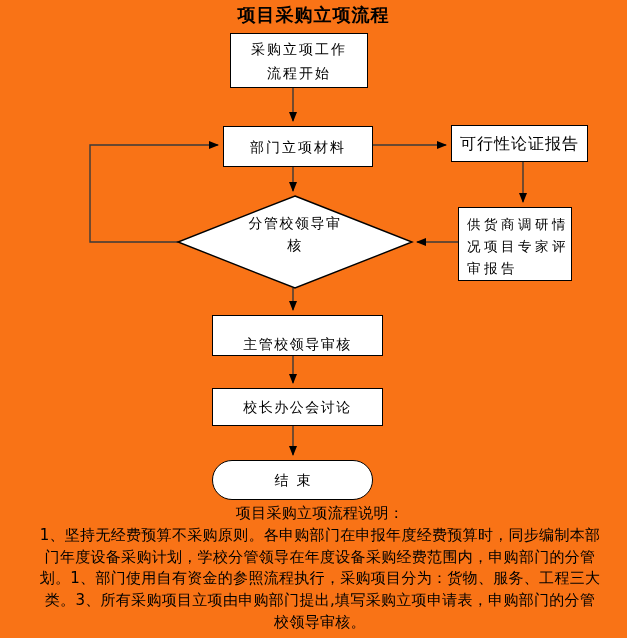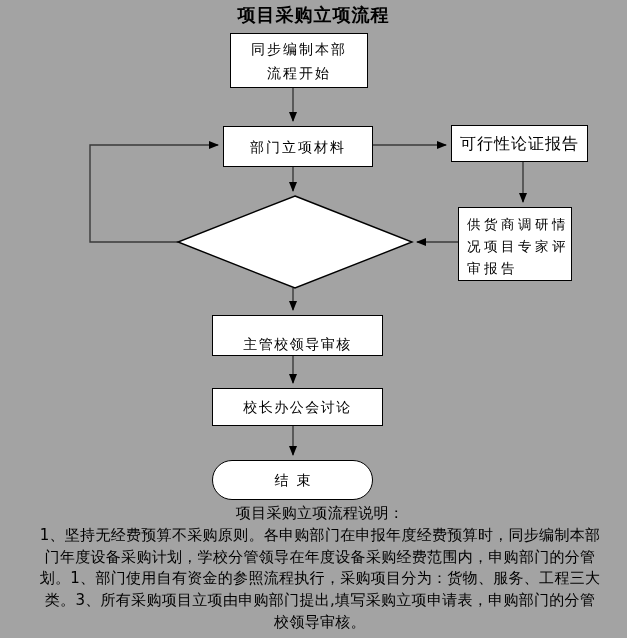--- a/index.html
+++ b/index.html
@@ -1,20 +1,20 @@
 <!DOCTYPE html>
 <html><head>
 <meta charset="utf-8">
 <style>
   html, body { margin: 0; padding: 0; background: #fff; }
   .canvas {
     position: relative;
     width: 627px;
     height: 638px;
-    background: #a3a3a3;
+    background: #f97316;
     overflow: hidden;
     color: #000;
     font-family: "DejaVu Sans", sans-serif;
   }
   .page-title {
     position: absolute;
     top: 3px; left: 0; width: 627px;
     text-align: center;
     font-size: 18px;
     font-weight: bold;
@@ -91,38 +91,42 @@
       <line x1="293" y1="167" x2="293" y2="191" marker-end="url(#ah)"></line>
       <polyline points="178,242 90,242 90,145 218,145" marker-end="url(#ah)"></polyline>
       <line x1="293" y1="288" x2="293" y2="310" marker-end="url(#ah)"></line>
       <line x1="293" y1="356" x2="293" y2="383" marker-end="url(#ah)"></line>
       <line x1="293" y1="426" x2="293" y2="455" marker-end="url(#ah)"></line>
     </g>
     <polygon points="295,196 412,242 295,288 178,242" fill="#ffffff" stroke="#000" stroke-width="1.4"></polygon>
   </svg>
 
   <div class="node node-start">
-    <span class="label-line">同步编制本部</span>
+    <span class="label-line">采购立项工作</span>
     <span class="label-line">流程开始</span>
   </div>
 
   <div class="node node-dept">
     <span class="label-line">部门立项材料</span>
   </div>
 
   <div class="node node-feas">
     <span class="label-line">可行性论证报告</span>
   </div>
 
   <div class="node node-supplier">
     <span class="label-line">供货商调研情</span>
     <span class="label-line">况项目专家评</span>
     <span class="label-line">审报告</span>
   </div>
 
+  <div class="diamond-label">
+    <span class="label-line">分管校领导审</span>
+    <span class="label-line">核</span>
+  </div>
 
   <div class="node node-lead">
     <span class="label-line">主管校领导审核</span>
   </div>
 
   <div class="node node-office">
     <span class="label-line">校长办公会讨论</span>
   </div>
 
   <div class="node node-end">

